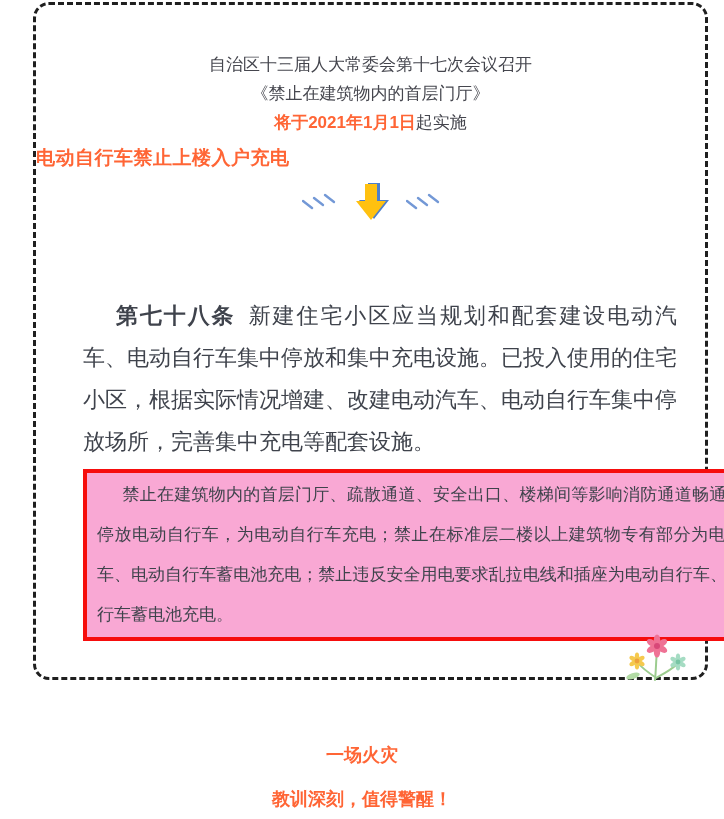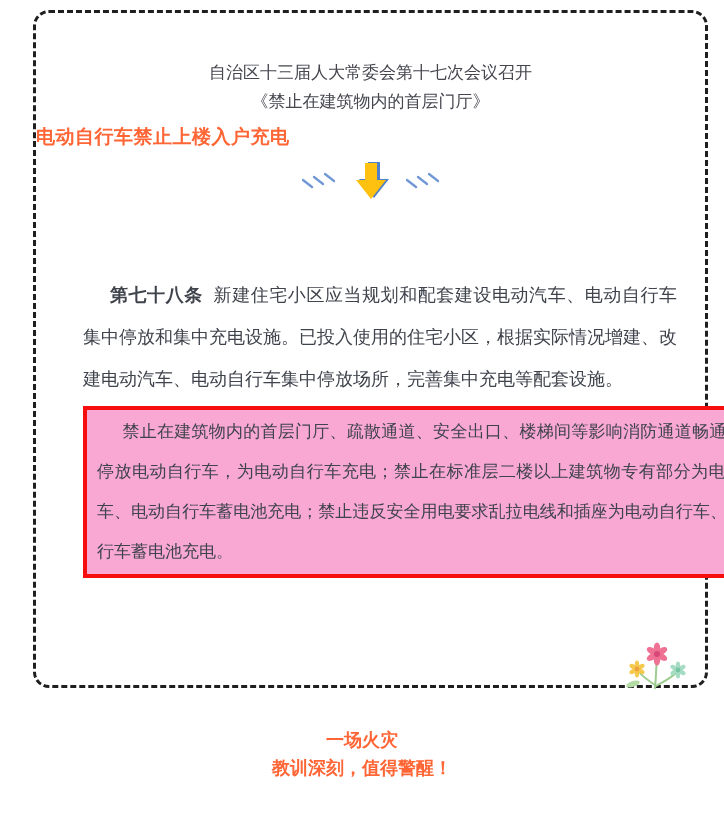--- a/index.html
+++ b/index.html
@@ -1,72 +1,73 @@
 <!DOCTYPE html>
 <html><head>
 <meta charset="utf-8">
 <style>
   html,body{margin:0;padding:0;background:#ffffff;}
   body{font-family:"Liberation Sans","DejaVu Sans",sans-serif;}
   .page{position:relative;width:724px;height:819px;background:#ffffff;overflow:hidden;}
 
   .card{
-    position:absolute;left:33px;top:10px;width:669px;height:672px;
+    position:absolute;left:33px;top:2px;width:669px;height:672px;
     box-sizing:content-box;
     border:3px dashed #1f1f1f;border-radius:16px;background:#ffffff;
   }
 
   .header{margin:45px 0 0 0;text-align:center;font-size:17px;line-height:29px;color:#45464e;}
   .header p{margin:0;}
   .orange{color:#ff6535;}
   .bold{font-weight:bold;}
 
   .headline{
     margin-top:8px;font-size:19px;font-weight:bold;
     color:#ff6535;letter-spacing:0.5px;line-height:26px;
   }
 
   .arrow-row{
     margin-top:12px;height:44px;display:flex;align-items:center;
     justify-content:center;gap:12px;
   }
 
   .article{
-    margin:68px 28px 0 47px;font-size:18px;line-height:42px;color:#3f434c;
+    margin:68px 28px 0 47px;font-size:22px;line-height:42px;color:#3f434c;
     text-indent:1.5em;text-align:justify;
   }
   .article .num{font-weight:bold;margin-right:0.6em;}
 
   .red-box{
     margin:6px 0 0 47px;width:709px;box-sizing:border-box;
     border:4px solid #f60d0d;padding:2px 10px;background:#f9a8d4;
   }
   .prohibition{
     margin:0;font-size:17px;line-height:40px;color:#3f434c;
     text-indent:1.5em;text-align:justify;
   }
 
   .flowers{position:absolute;right:16px;bottom:-4px;line-height:0;}
 
   .footer{
     position:absolute;top:726px;left:0;width:724px;text-align:center;
     font-size:18px;font-weight:bold;color:#ff6535;line-height:28px;
   }
-  .footer p{margin:0;}
+  .footer p{margin:16px;font-family:Liberation Mono, monospace;}
 </style>
 </head>
 <body>
 
 <div class="page">
 
   <div class="card">
 
     <div class="header">
       <p>自治区十三届人大常委会第十七次会议召开</p>
       <p>《禁止在建筑物内的首层门厅》</p>
+      <p><span class="orange bold">将于2021年1月1日</span><span>起实施</span></p>
     </div>
 
     <div class="headline">电动自行车禁止上楼入户充电</div>
 
     <div class="arrow-row">
       <span>
         <svg width="34" height="22" viewBox="0 0 34 22">
           <g stroke="#5b87cf" stroke-width="2.4" stroke-linecap="round" opacity="0.85">
             <line x1="1" y1="9" x2="10" y2="16"></line>
             <line x1="12" y1="6" x2="21" y2="13"></line>

